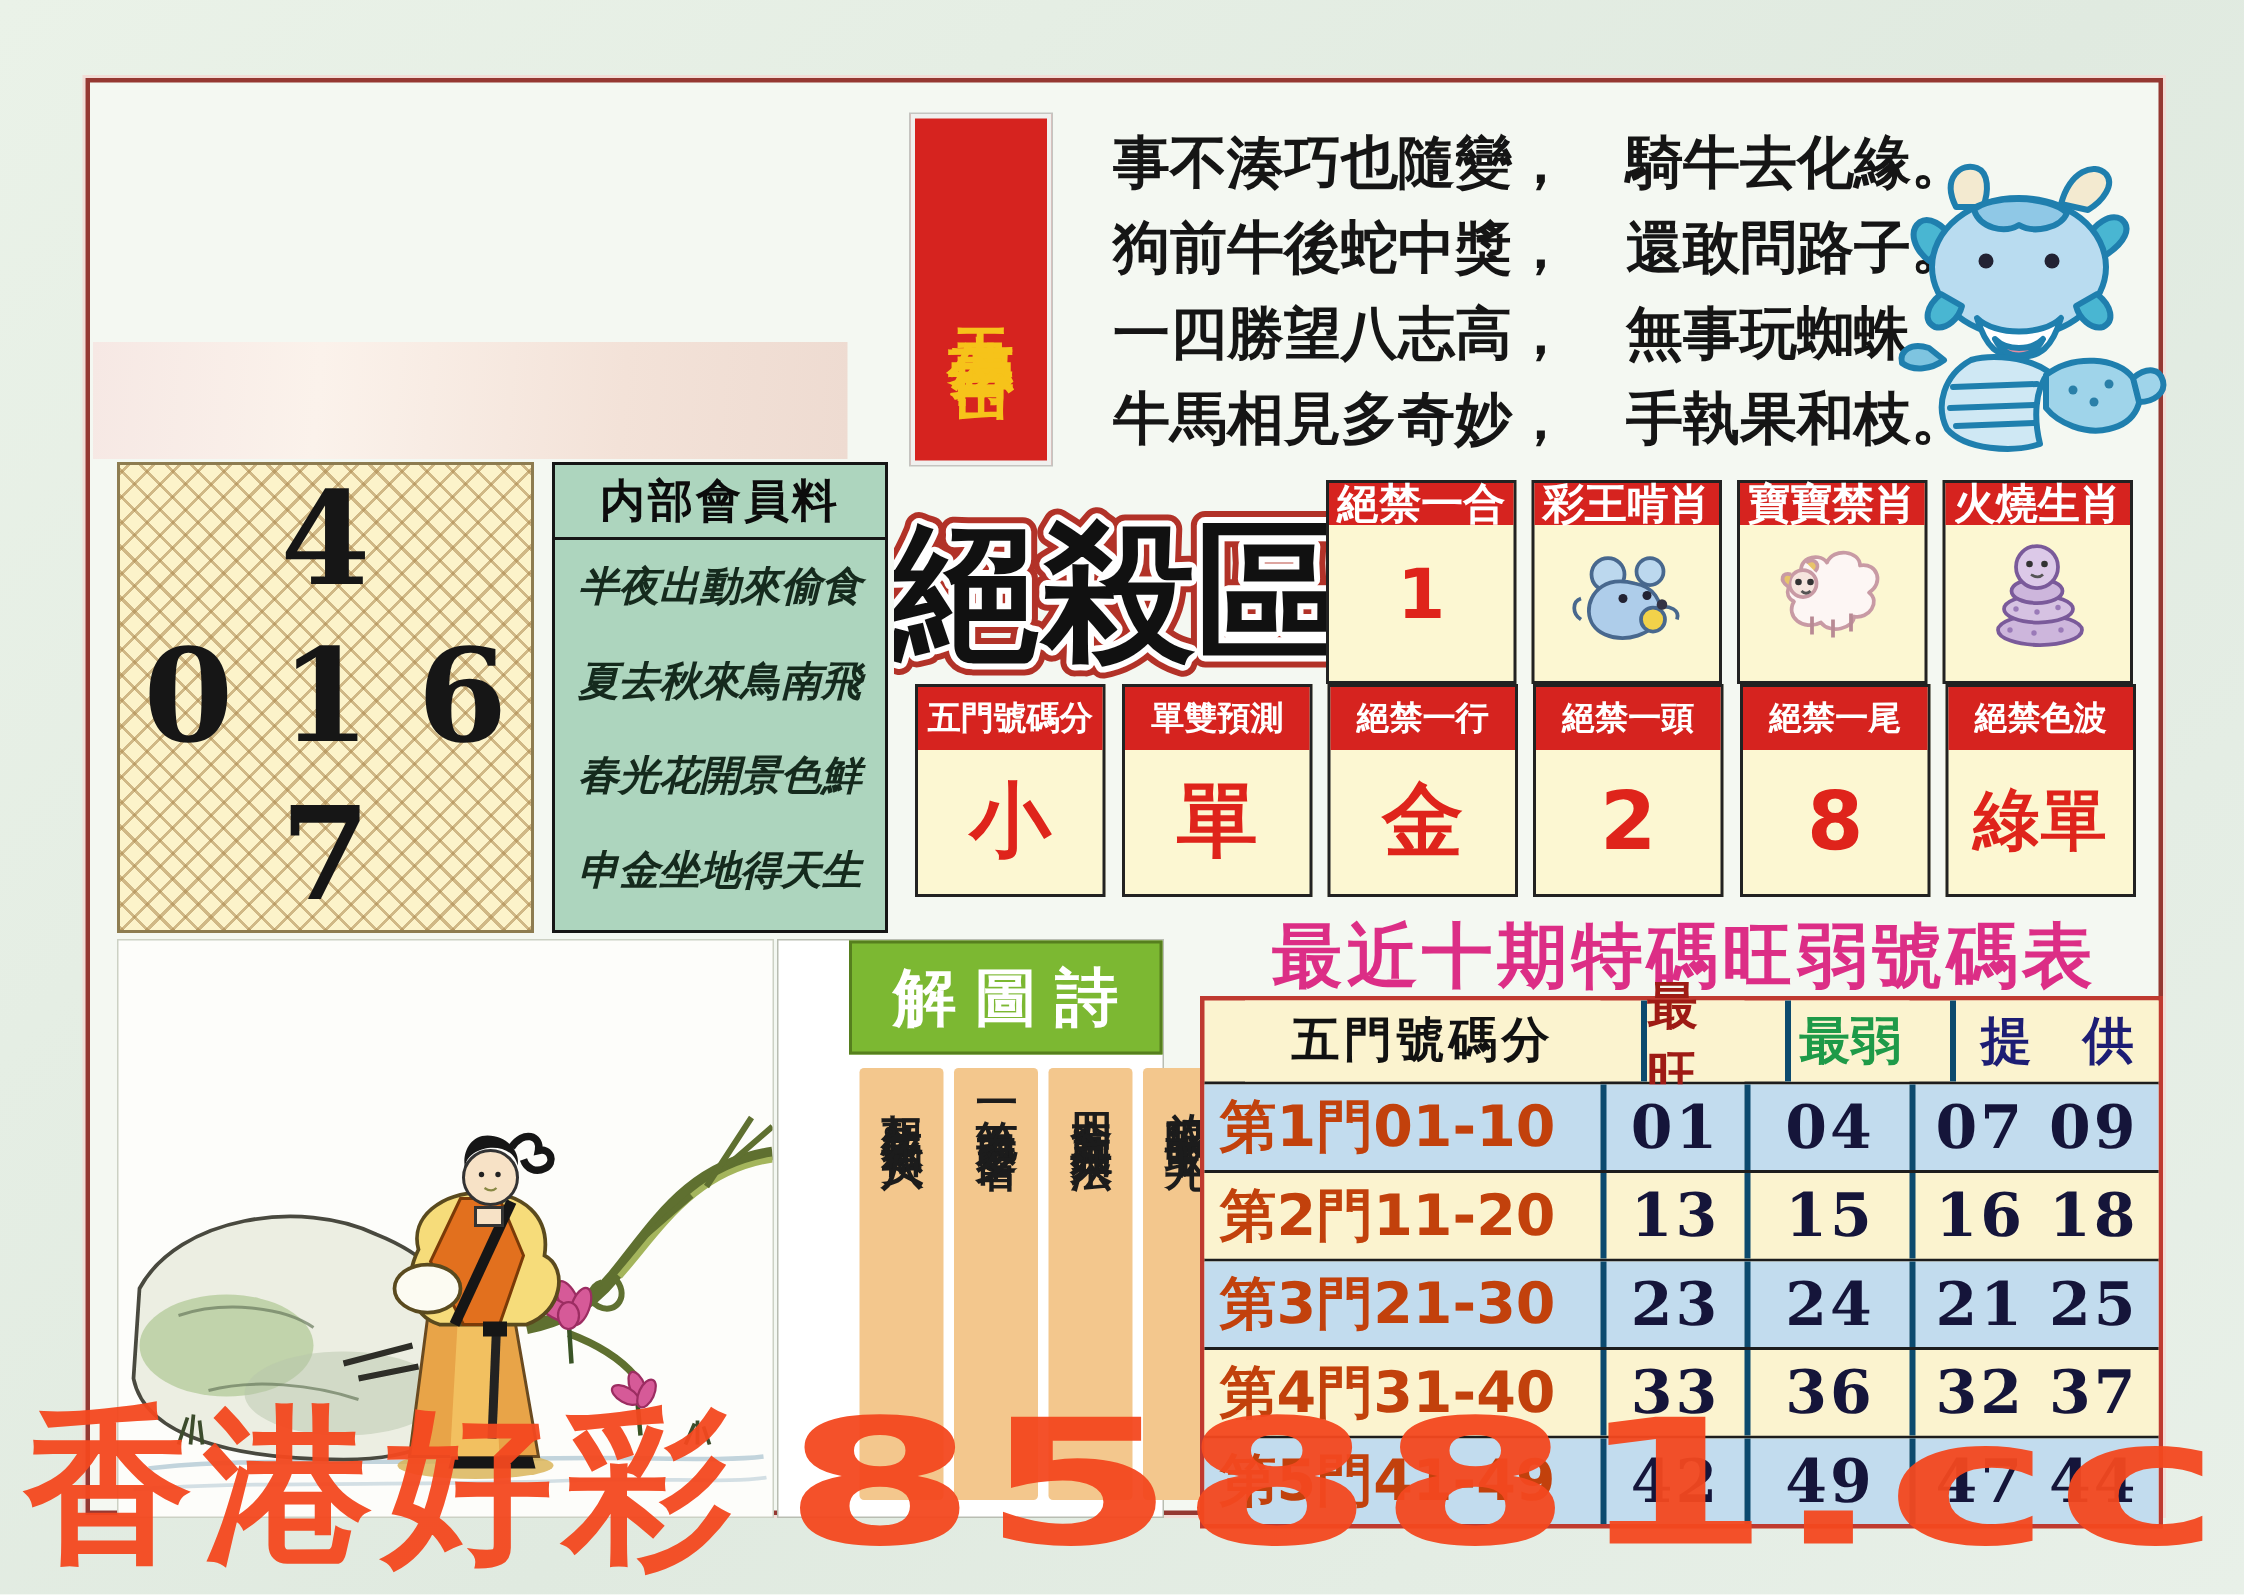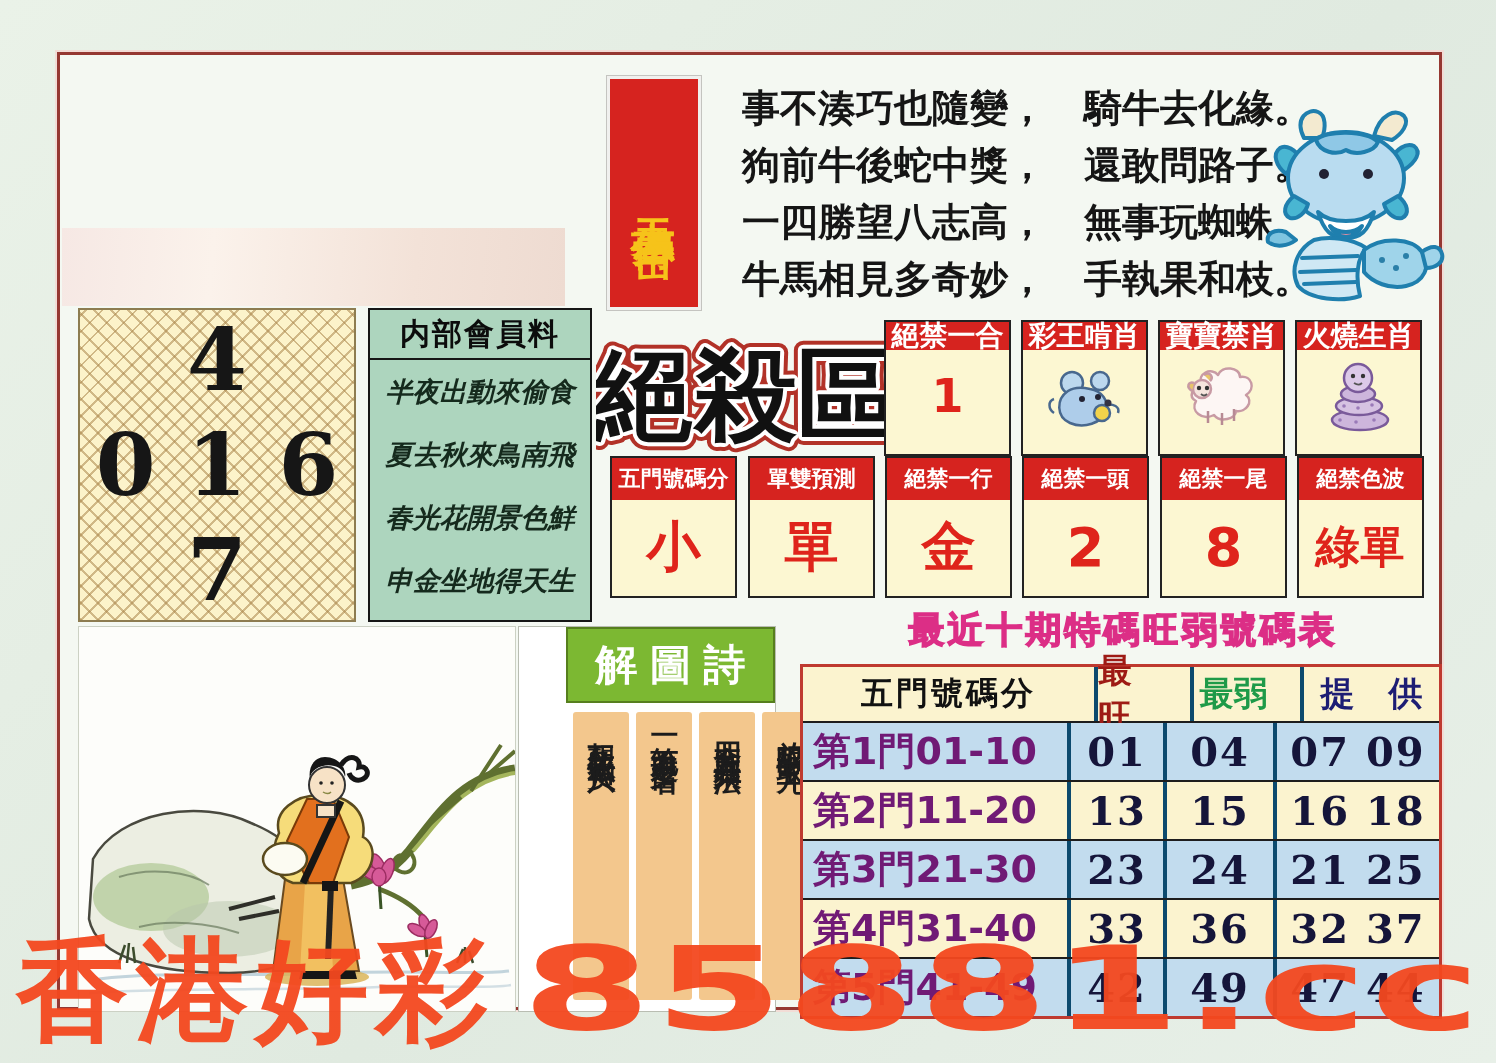--- a/index.html
+++ b/index.html
@@ -85,36 +85,36 @@
   .jts-col{ width:56px; height:288px; background:#f3c78d; border-radius:3px;
     writing-mode:vertical-rl; text-orientation:upright; font-size:28px; font-weight:700;
     color:#1c1c1c; line-height:56px; letter-spacing:4px; padding-top:8px; text-align:left; }
 
   
   .illus{ position:absolute; left:78px; top:626px; width:438px; height:386px;
     background:#fdfdfa; border:1px solid #ccd1c4; }
 
   
   .tbl-title{ position:absolute; left:798px; top:606px; width:650px; text-align:center;
-    font-size:36px; font-weight:700; color:#dc2e86; letter-spacing:3px;
+    font-size:47px; font-weight:400; color:#dc2e86; letter-spacing:3px;
     -webkit-text-stroke:1.5px #dc2e86; white-space:nowrap; }
   .tbl{ position:absolute; left:800px; top:664px; width:642px; border:3px solid #bf3a30;
     background:#fbf3cf; }
   .t-row{ display:grid; grid-template-columns:264px 96px 110px 1fr; }
   .t-row + .t-row{ border-top:2px solid #1d1d1d; }
   .t-cell{ display:flex; align-items:center; justify-content:center; }
   .t-cell + .t-cell{ border-left:4px solid #0c4a6e; }
   .t-head{ height:54px; background:#fbf3cf;margin-left:27px; }
   .t-body{ height:57px; }
   .bg-blue{ background:#c2dcee; } .bg-cream{ background:#fbf3cf; }
   .h-gate{ font-size:32px; font-weight:800; color:#111; letter-spacing:3px; }
   .h-hot{ font-size:34px; font-weight:800; color:#9e1b15; }
   .h-weak{ font-size:34px; font-weight:800; color:#1e9a48; }
   .h-prov{ font-size:34px; font-weight:800; color:#1d1d74; }
-  .b-gate{ justify-content:flex-start; padding-left:10px; color:#701a75;
+  .b-gate{ justify-content:flex-start; padding-left:10px; color:#c2410c;
     font-size:38px; font-weight:700; white-space:nowrap; }
   .b-num{ font-family:"DejaVu Serif",serif; font-size:40px; font-weight:700;
     color:#15153a; letter-spacing:2px; white-space:nowrap; }
 
   
   .watermark{ position:absolute; left:16px; top:916px; z-index:60; color:#f4481f;
     opacity:.95; font-weight:900; white-space:nowrap; display:flex; align-items:baseline; }
   .wm-cjk{ font-size:112px; letter-spacing:8px; }
   .wm-latin{ font-size:116px; display:inline-block; transform:scaleX(1.6);
     transform-origin:left bottom; margin-left:26px; letter-spacing:2px; }

